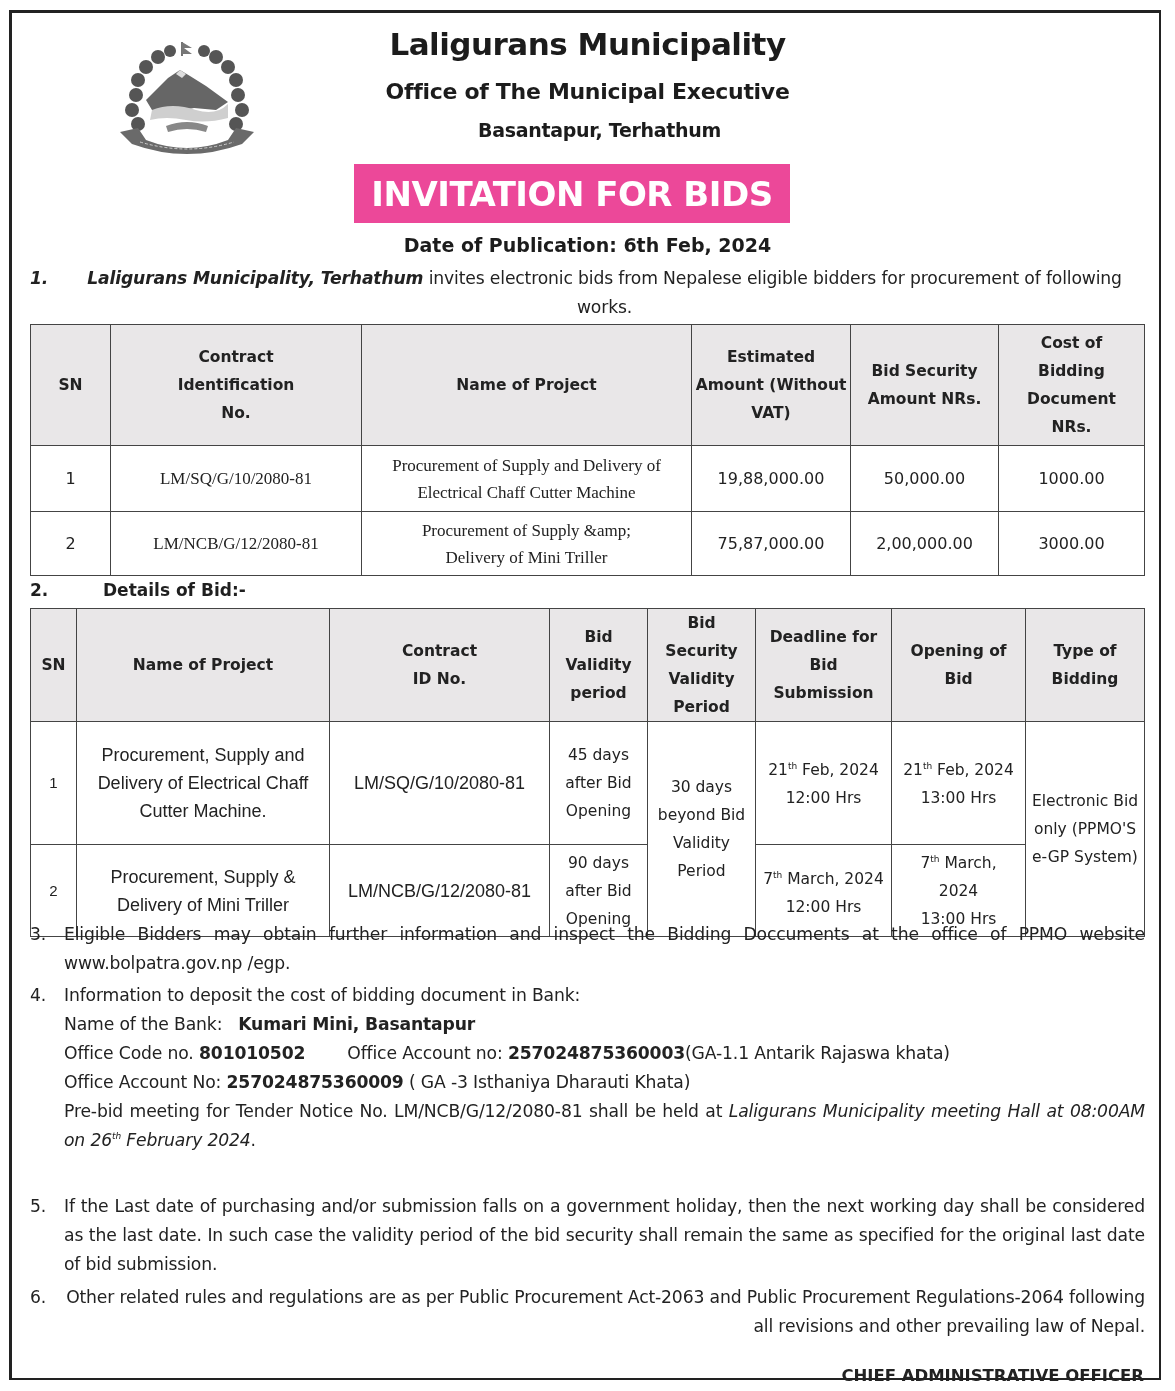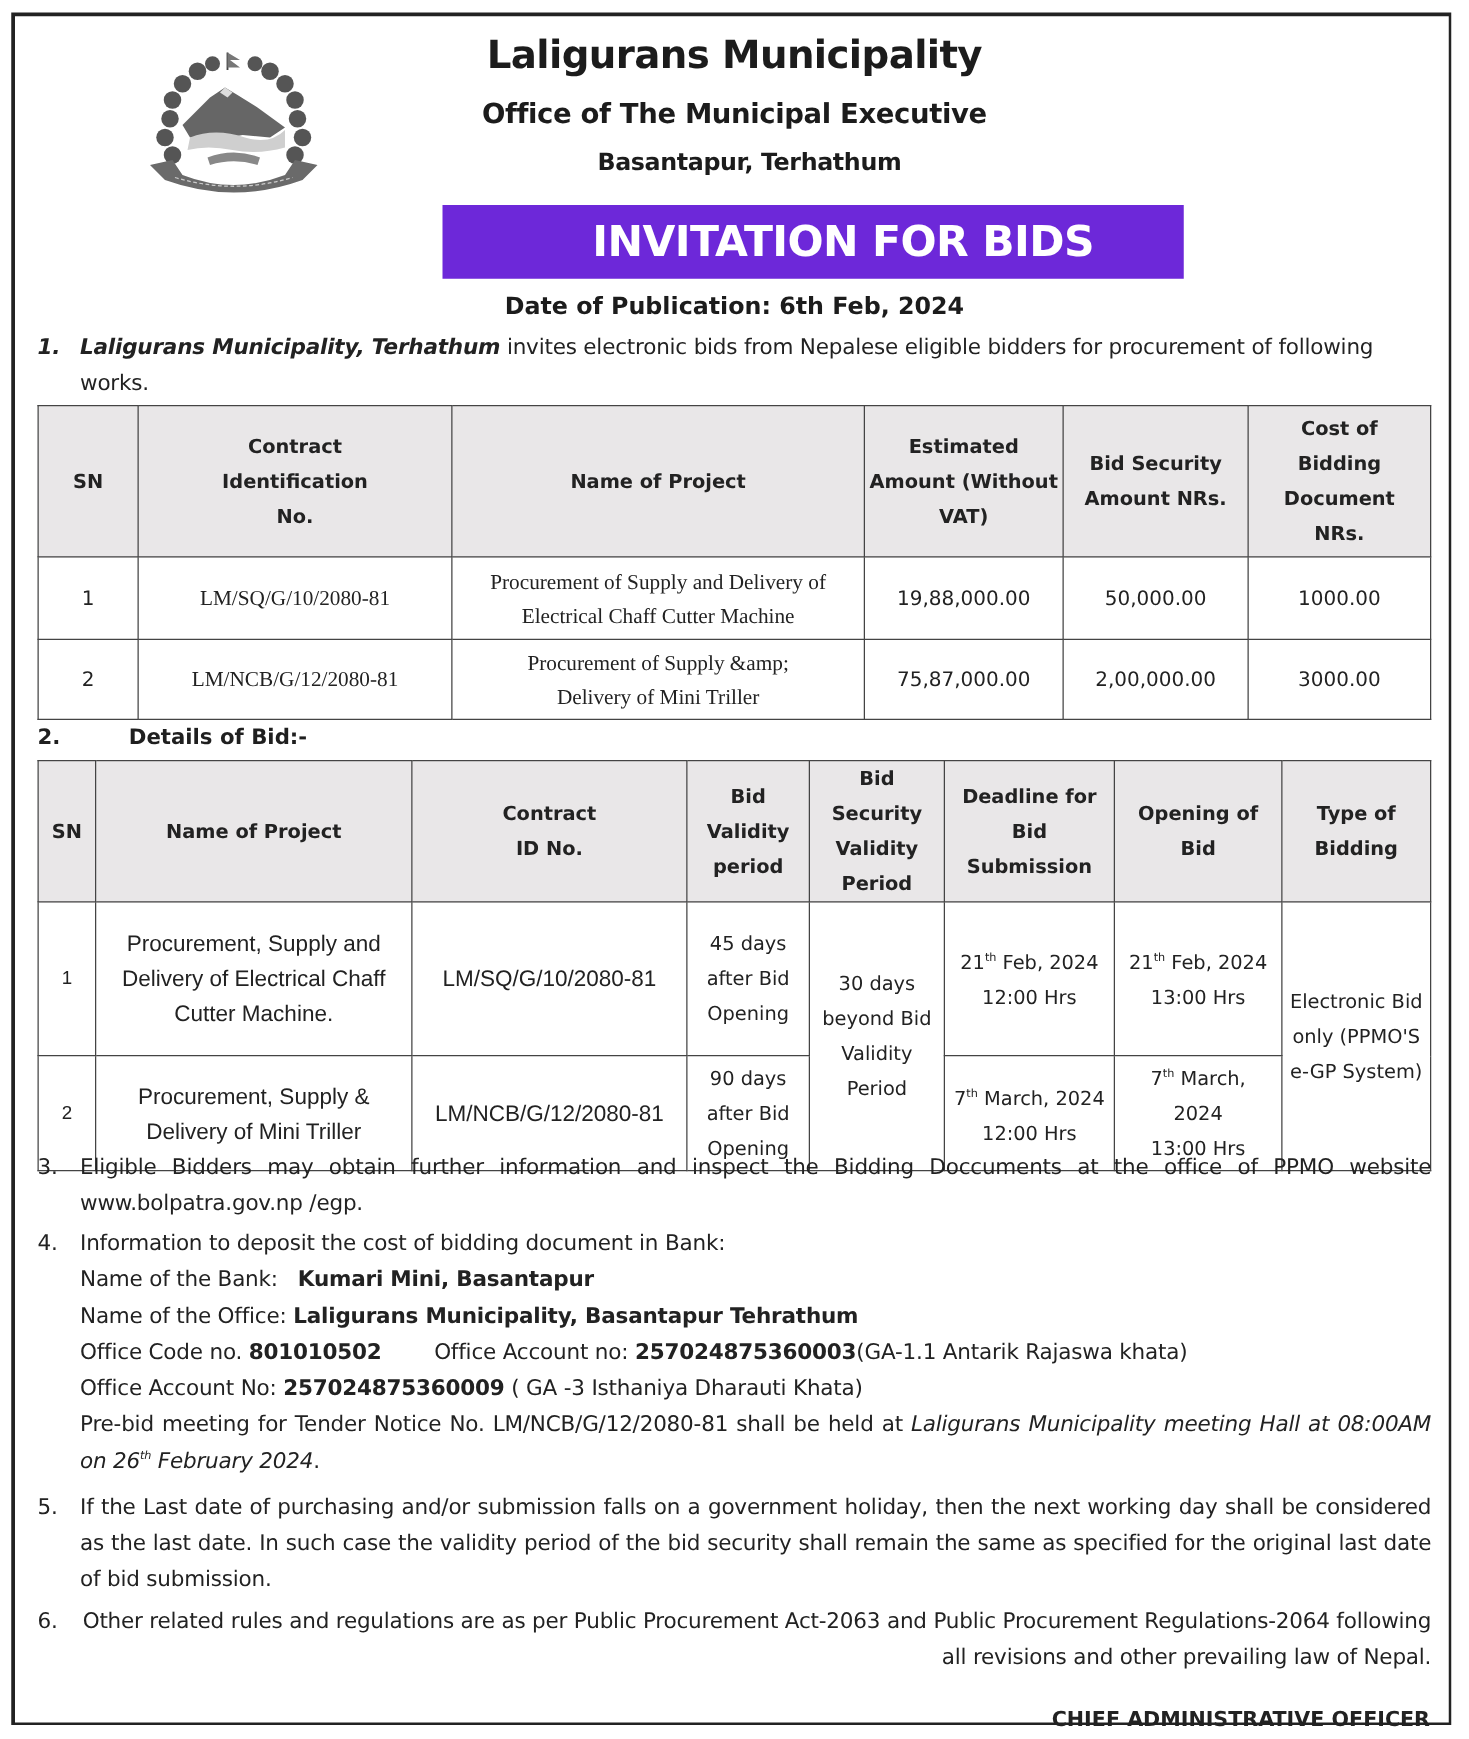--- a/index.html
+++ b/index.html
@@ -3,21 +3,21 @@
 <meta charset="utf-8">
 <style>
   html,body{margin:0;padding:0;background:#ffffff;}
   body{width:1175px;height:1391px;position:relative;font-family:"Liberation Sans",sans-serif;color:#1f1f1f;}
   .frame{position:absolute;left:9px;top:10px;width:1152px;height:1370px;border:3px solid #222;border-right-width:2px;border-bottom-width:2px;box-sizing:border-box;}
   .emblem{position:absolute;left:116px;top:40px;width:142px;height:118px;}
   .hdr{position:absolute;left:0;width:1175px;text-align:center;font-family:"DejaVu Sans",sans-serif;font-weight:bold;color:#1c1c1c;}
   .t1{top:26px;font-size:31px;letter-spacing:-0.5px;}
   .t2{top:79px;font-size:22px;letter-spacing:-0.3px;}
   .t3{top:119px;font-size:19px;letter-spacing:-0.3px;padding-left:12px;}
-  .banner{position:absolute;left:354px;top:164px;width:545px;height:59px;background:#6d28d9;color:#fff;font-family:"DejaVu Sans",sans-serif;font-weight:bold;font-size:34px;display:flex;align-items:center;justify-content:center;letter-spacing:-0.5px;padding-left:48px;}
+  .banner{position:absolute;left:354px;top:164px;width:436px;height:59px;background:#ec4899;color:#fff;font-family:"DejaVu Sans",sans-serif;font-weight:bold;font-size:34px;display:flex;align-items:center;justify-content:center;letter-spacing:-0.5px;}
   .pubdate{top:234px;font-size:19px;}
   .para{position:absolute;left:30px;width:1115px;font-family:"DejaVu Sans",sans-serif;font-size:17.2px;line-height:29px;color:#222;letter-spacing:-0.15px;}
   .para .num{position:absolute;left:0;top:0;}
   .para .body{margin-left:34px;text-align:justify;}
   .bi{font-weight:bold;font-style:italic;}
   .b{font-weight:bold;}
   .i{font-style:italic;}
   table{position:absolute;border-collapse:collapse;table-layout:fixed;}
   td,th{border:1.5px solid #444;text-align:center;vertical-align:middle;padding:0 2px;}
   th{background:#e9e7e8;font-family:"DejaVu Sans",sans-serif;font-weight:bold;font-size:15.5px;line-height:28px;color:#222;}
@@ -68,21 +68,21 @@
 </svg>
 
 <div class="hdr t1">Laligurans Municipality</div>
 <div class="hdr t2">Office of The Municipal Executive</div>
 <div class="hdr t3">Basantapur, Terhathum</div>
 <div class="banner">INVITATION FOR BIDS</div>
 <div class="hdr pubdate">Date of Publication: 6th Feb, 2024</div>
 
 <div class="para" style="top:264px;">
   <span class="num bi">1.</span>
-  <div class="body" style="text-align:left;"><span class="bi">Laligurans Municipality, Terhathum</span><span> invites electronic bids from Nepalese eligible bidders for procurement of following works.</span></div>
+  <div class="body" style="text-align:center;"><span class="bi">Laligurans Municipality, Terhathum</span><span> invites electronic bids from Nepalese eligible bidders for procurement of following works.</span></div>
 </div>
 
 <table class="t1tab">
   <colgroup>
       <col style="width:80px">
       <col style="width:251px">
       <col style="width:330px">
       <col style="width:159px">
       <col style="width:148px">
       <col style="width:146px">
@@ -182,21 +182,20 @@
 <div class="para" style="top:920px;">
   <span class="num">3.</span>
   <div class="body">Eligible Bidders may obtain further information and inspect the Bidding Doccuments at the office of PPMO website www.bolpatra.gov.np /egp.</div>
 </div>
 
 <div class="para" style="top:981px;">
   <span class="num">4.</span>
   <div class="body" style="text-align:left;">
     <span class="line">Information to deposit the cost of bidding document in Bank:</span>
     <span class="line"><span>Name of the Bank:</span>&nbsp;&nbsp; <span class="b">Kumari Mini, Basantapur</span></span>
-    <span class="line"><span>Name of the Office:</span> <span class="b">Laligurans Municipality, Basantapur Tehrathum</span></span>
     <span class="line"><span>Office Code no.</span> <span class="b">801010502</span><span style="display:inline-block;width:42px;"></span><span>Office Account no:</span> <span class="b">257024875360003</span><span>(GA-1.1 Antarik Rajaswa khata)</span></span>
     <span class="line"><span>Office Account No:</span> <span class="b">257024875360009</span><span> ( GA -3 Isthaniya Dharauti Khata)</span></span>
     <div style="text-align:justify;"><span>Pre-bid meeting for Tender Notice No. LM/NCB/G/12/2080-81 shall be held at </span><span class="i">Laligurans Municipality meeting Hall at 08:00AM on 26</span><sup class="i">th</sup><span class="i">  February 2024</span><span>.</span></div>
   </div>
 </div>
 
 <div class="para" style="top:1192px;">
   <span class="num">5.</span>
   <div class="body">If the Last date of purchasing and/or submission falls on a government holiday, then the next working day shall be considered as the last date. In such case the validity period of the bid security shall remain the same as specified for the original last date of bid submission.</div>
 </div>

